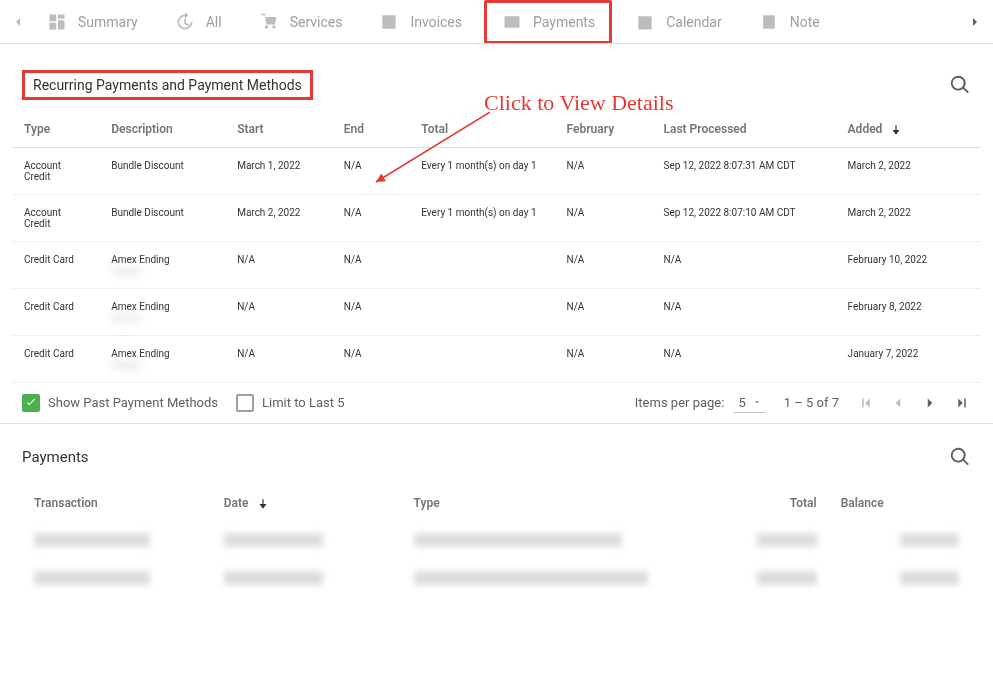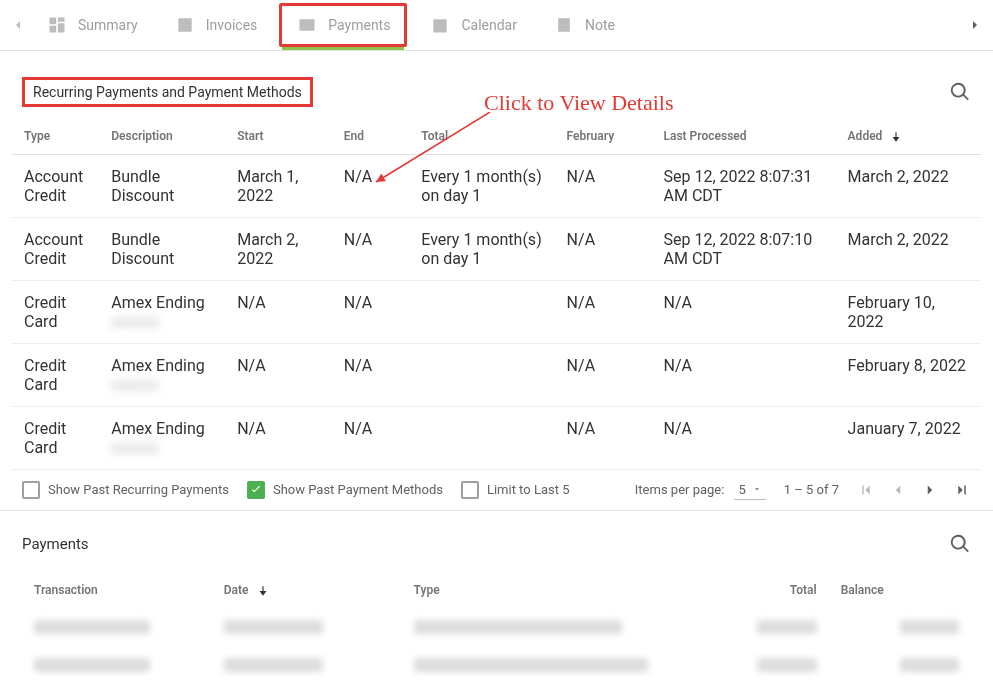--- a/index.html
+++ b/index.html
@@ -1,35 +1,35 @@
 <!DOCTYPE html>
 <html><head>
   <meta charset="utf-8">
   <style>
     * { box-sizing: border-box; margin: 0; padding: 0; }
     body { font-family: Roboto, Arial, sans-serif; font-size: 13px; color: #333; background: #fff; width: 993px; }
 
-    .tabs-wrapper { display: flex; align-items: center; height: 51px; border-bottom: 1px solid #e0e0e0; overflow: hidden; padding: 0 4px; }
+    .tabs-wrapper { display: flex; align-items: center; height: 44px; border-bottom: 1px solid #e0e0e0; overflow: hidden; padding: 0 4px; }
     .tab-arrow { width: 28px; display:flex; align-items:center; justify-content:center; color:#bdbdbd; cursor:pointer; }
     .tabs { display:flex; align-items:center; gap: 8px; flex:1; }
     .tab { display:flex; align-items:center; gap:10px; padding: 8px 14px; color:#9e9e9e; cursor:pointer; position:relative; }
     .tab .ico { width:22px; height:22px; display:flex; align-items:center; justify-content:center; color:#bdbdbd; }
     .tab-label { font-size:14px; }
     .tab.active { border:3px solid #e53935; border-radius:2px; }
     .tab.active::after { content:""; position:absolute; left:0; right:0; bottom:-6px; height:3px; background:#8bc34a; }
 
     .section-header { display:flex; align-items:center; justify-content:space-between; padding: 26px 22px 12px 22px; }
     .section-title { border:3px solid #e53935; padding:4px 8px; font-size:14px; }
 
     .annotation { position:absolute; left:484px; top:90px; color:#e53935; font-family: Georgia, 'Times New Roman', serif; font-size:22px; }
     .arrow-svg { position:absolute; left:370px; top:112px; pointer-events:none; }
 
     table.rp { width: calc(100% - 24px); margin: 0 12px; border-collapse: collapse; table-layout: fixed; }
     table.rp th { text-align:left; font-size:12px; color:#757575; font-weight:600; padding:10px 12px; border-bottom:1px solid #e0e0e0; }
-    table.rp td { font-size:16px; color:#333; padding:12px 12px; border-bottom:1px solid #eee; vertical-align:top; }
+    table.rp td { font-size:10px; color:#333; padding:12px 12px; border-bottom:1px solid #eee; vertical-align:top; }
     table.rp tbody tr { cursor:pointer; }
     .blur { filter: blur(4px); color:#bbb; }
 
     .sort-arrow { display:inline-flex; vertical-align:middle; margin-left:4px; }
 
     .table-footer { display:flex; align-items:center; gap:18px; padding:10px 22px; border-bottom:1px solid #e0e0e0; color:#616161; }
     .cbx { width:18px; height:18px; border:2px solid #9e9e9e; border-radius:2px; display:inline-flex; align-items:center; justify-content:center; cursor:pointer; }
     .cbx.checked { background:#4caf50; border-color:#4caf50; color:#fff; }
     .footer-item { display:flex; align-items:center; gap:8px; }
     .ipp { display:flex; align-items:center; gap:10px; margin-left:auto; }
@@ -61,20 +61,36 @@
   </div>
   <div class="tabs">
 
   <div class="tab">
           <span class="ico">
             <svg width="20" height="20" viewBox="0 0 24 24" fill="currentColor" stroke="currentColor" stroke-width="0">
               <path d="M3 3h8v8H3zM13 3h8v5h-8zM13 10h8v11h-8zM3 13h8v8H3z"></path>
             </svg>
           </span>
           <span class="tab-label">Summary</span>
+        </div>
+        <div class="tab">
+          <span class="ico">
+            <svg width="20" height="20" viewBox="0 0 24 24" fill="currentColor" stroke="currentColor" stroke-width="0">
+              <path d="M12 3a9 9 0 109 9h-2a7 7 0 11-7-7v3l4-4-4-4v3zM11 8h2v5l4 2-1 2-5-3z"></path>
+            </svg>
+          </span>
+          <span class="tab-label">All</span>
+        </div>
+        <div class="tab">
+          <span class="ico">
+            <svg width="20" height="20" viewBox="0 0 24 24" fill="currentColor" stroke="currentColor" stroke-width="0">
+              <path d="M7 6h14l-2 9H9L7 4H3V2h5zM9 20a2 2 0 100-4 2 2 0 000 4zm9 0a2 2 0 100-4 2 2 0 000 4z"></path>
+            </svg>
+          </span>
+          <span class="tab-label">Services</span>
         </div>
         <div class="tab">
           <span class="ico">
             <svg width="20" height="20" viewBox="0 0 24 24" fill="currentColor" stroke="currentColor" stroke-width="0">
               <path d="M4 4h16v16H4zM6 16l3-4 2 3 3-5 4 6z"></path>
             </svg>
           </span>
           <span class="tab-label">Invoices</span>
         </div>
         <div class="tab active">
@@ -203,24 +219,20 @@
           <td>N/A</td>
           <td></td>
           <td>N/A</td>
           <td>N/A</td>
           <td>January 7, 2022</td>
         </tr>
       </tbody>
 </table>
 
 <div class="table-footer">
-  <div class="footer-item">
-    <span class="cbx"></span>
-    <span>Show Past Recurring Payments</span>
-  </div>
   <div class="footer-item">
     <span class="cbx checked">
       <svg width="14" height="14" viewBox="0 0 24 24">
             <path fill="#fff" d="M9 16l-4-4 1.4-1.4L9 13.2l8.6-8.6L19 6z"></path>
           </svg>
     </span>
     <span>Show Past Payment Methods</span>
   </div>
   <div class="footer-item">
     <span class="cbx"></span>

